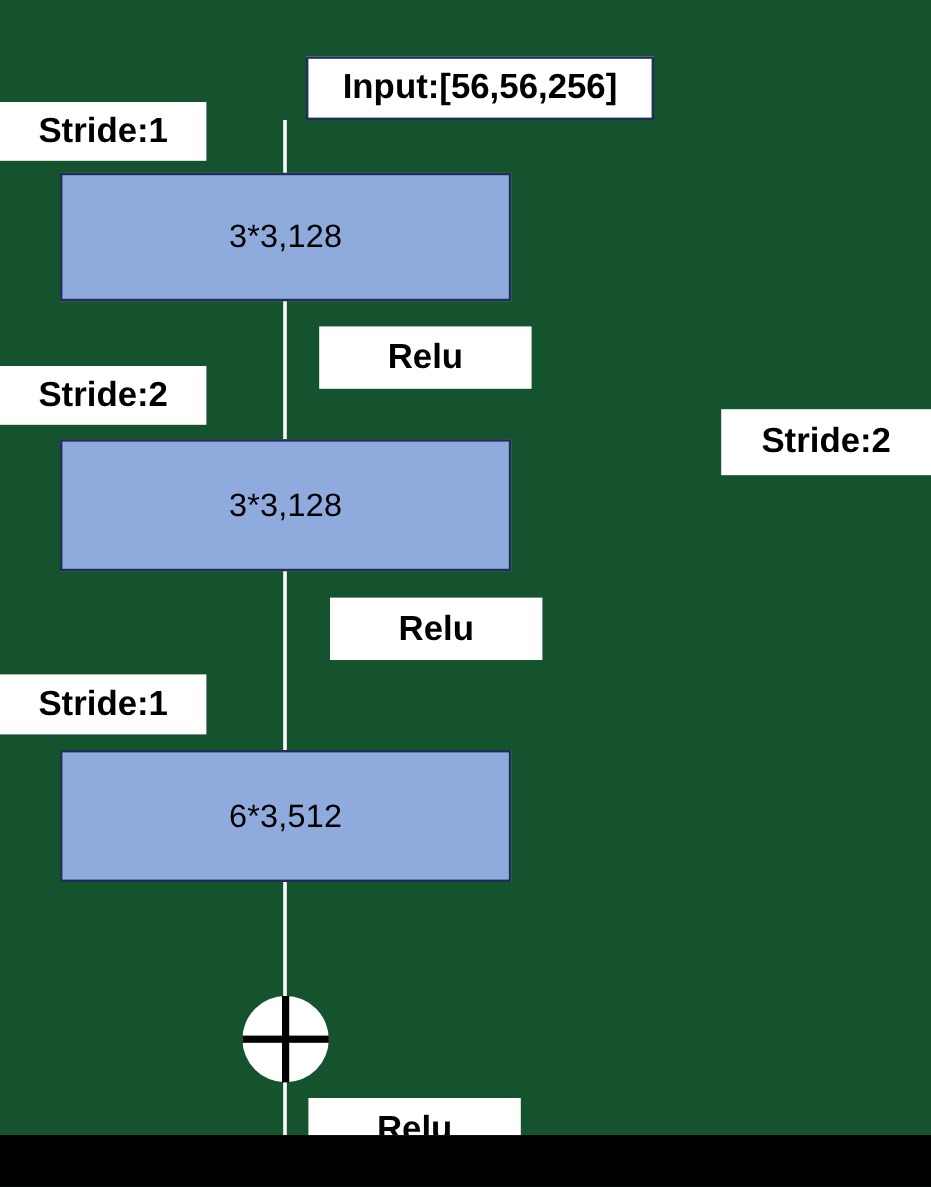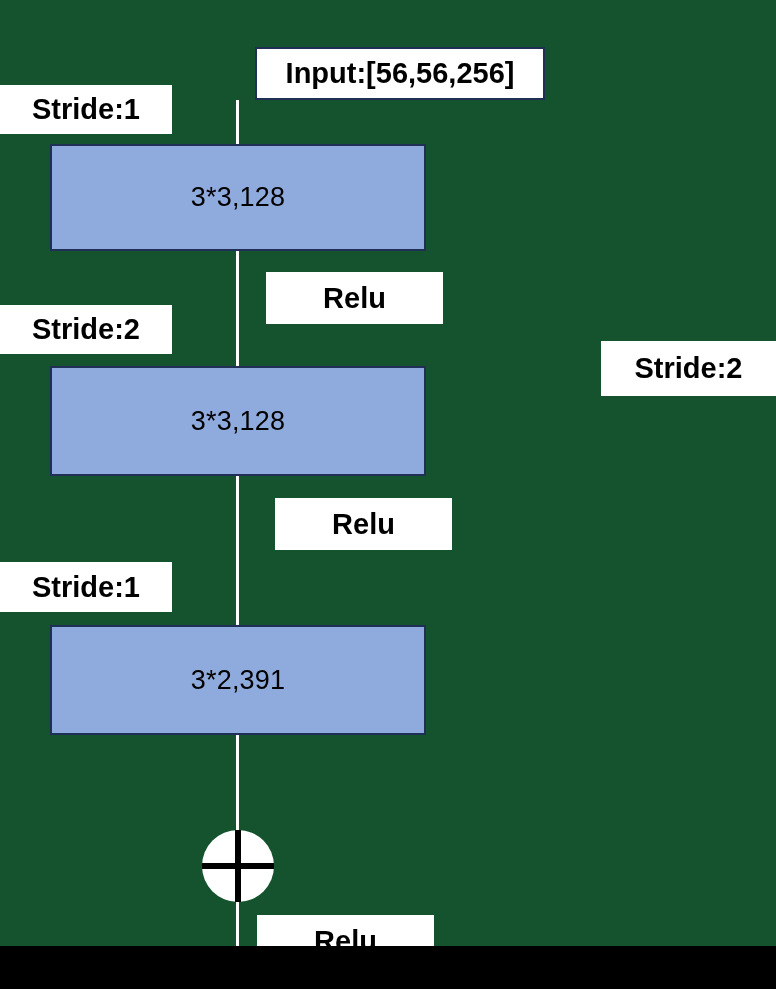--- a/index.html
+++ b/index.html
@@ -128,21 +128,21 @@
 
   <div class="chip" style="left:275px; top:498px; width:177px; height:52px; font-size:29px;">
     <span>Relu</span>
   </div>
 
   <div class="chip" style="left:0px; top:562px; width:172px; height:50px; font-size:29px;">
     <span>Stride:1</span>
   </div>
 
   <div class="conv-block" style="left:50px; top:625px; width:376px; height:110px;">
-    <span>3*2,391</span>
+    <span>6*3,512</span>
   </div>
 
   <div class="add-node" style="left:202px; top:830px; width:72px; height:72px;">
     <span class="bar-v"></span>
     <span class="bar-h"></span>
   </div>
 
   <div class="chip" style="left:257px; top:915px; width:177px; height:53px; font-size:29px;">
     <span>Relu</span>
   </div>

